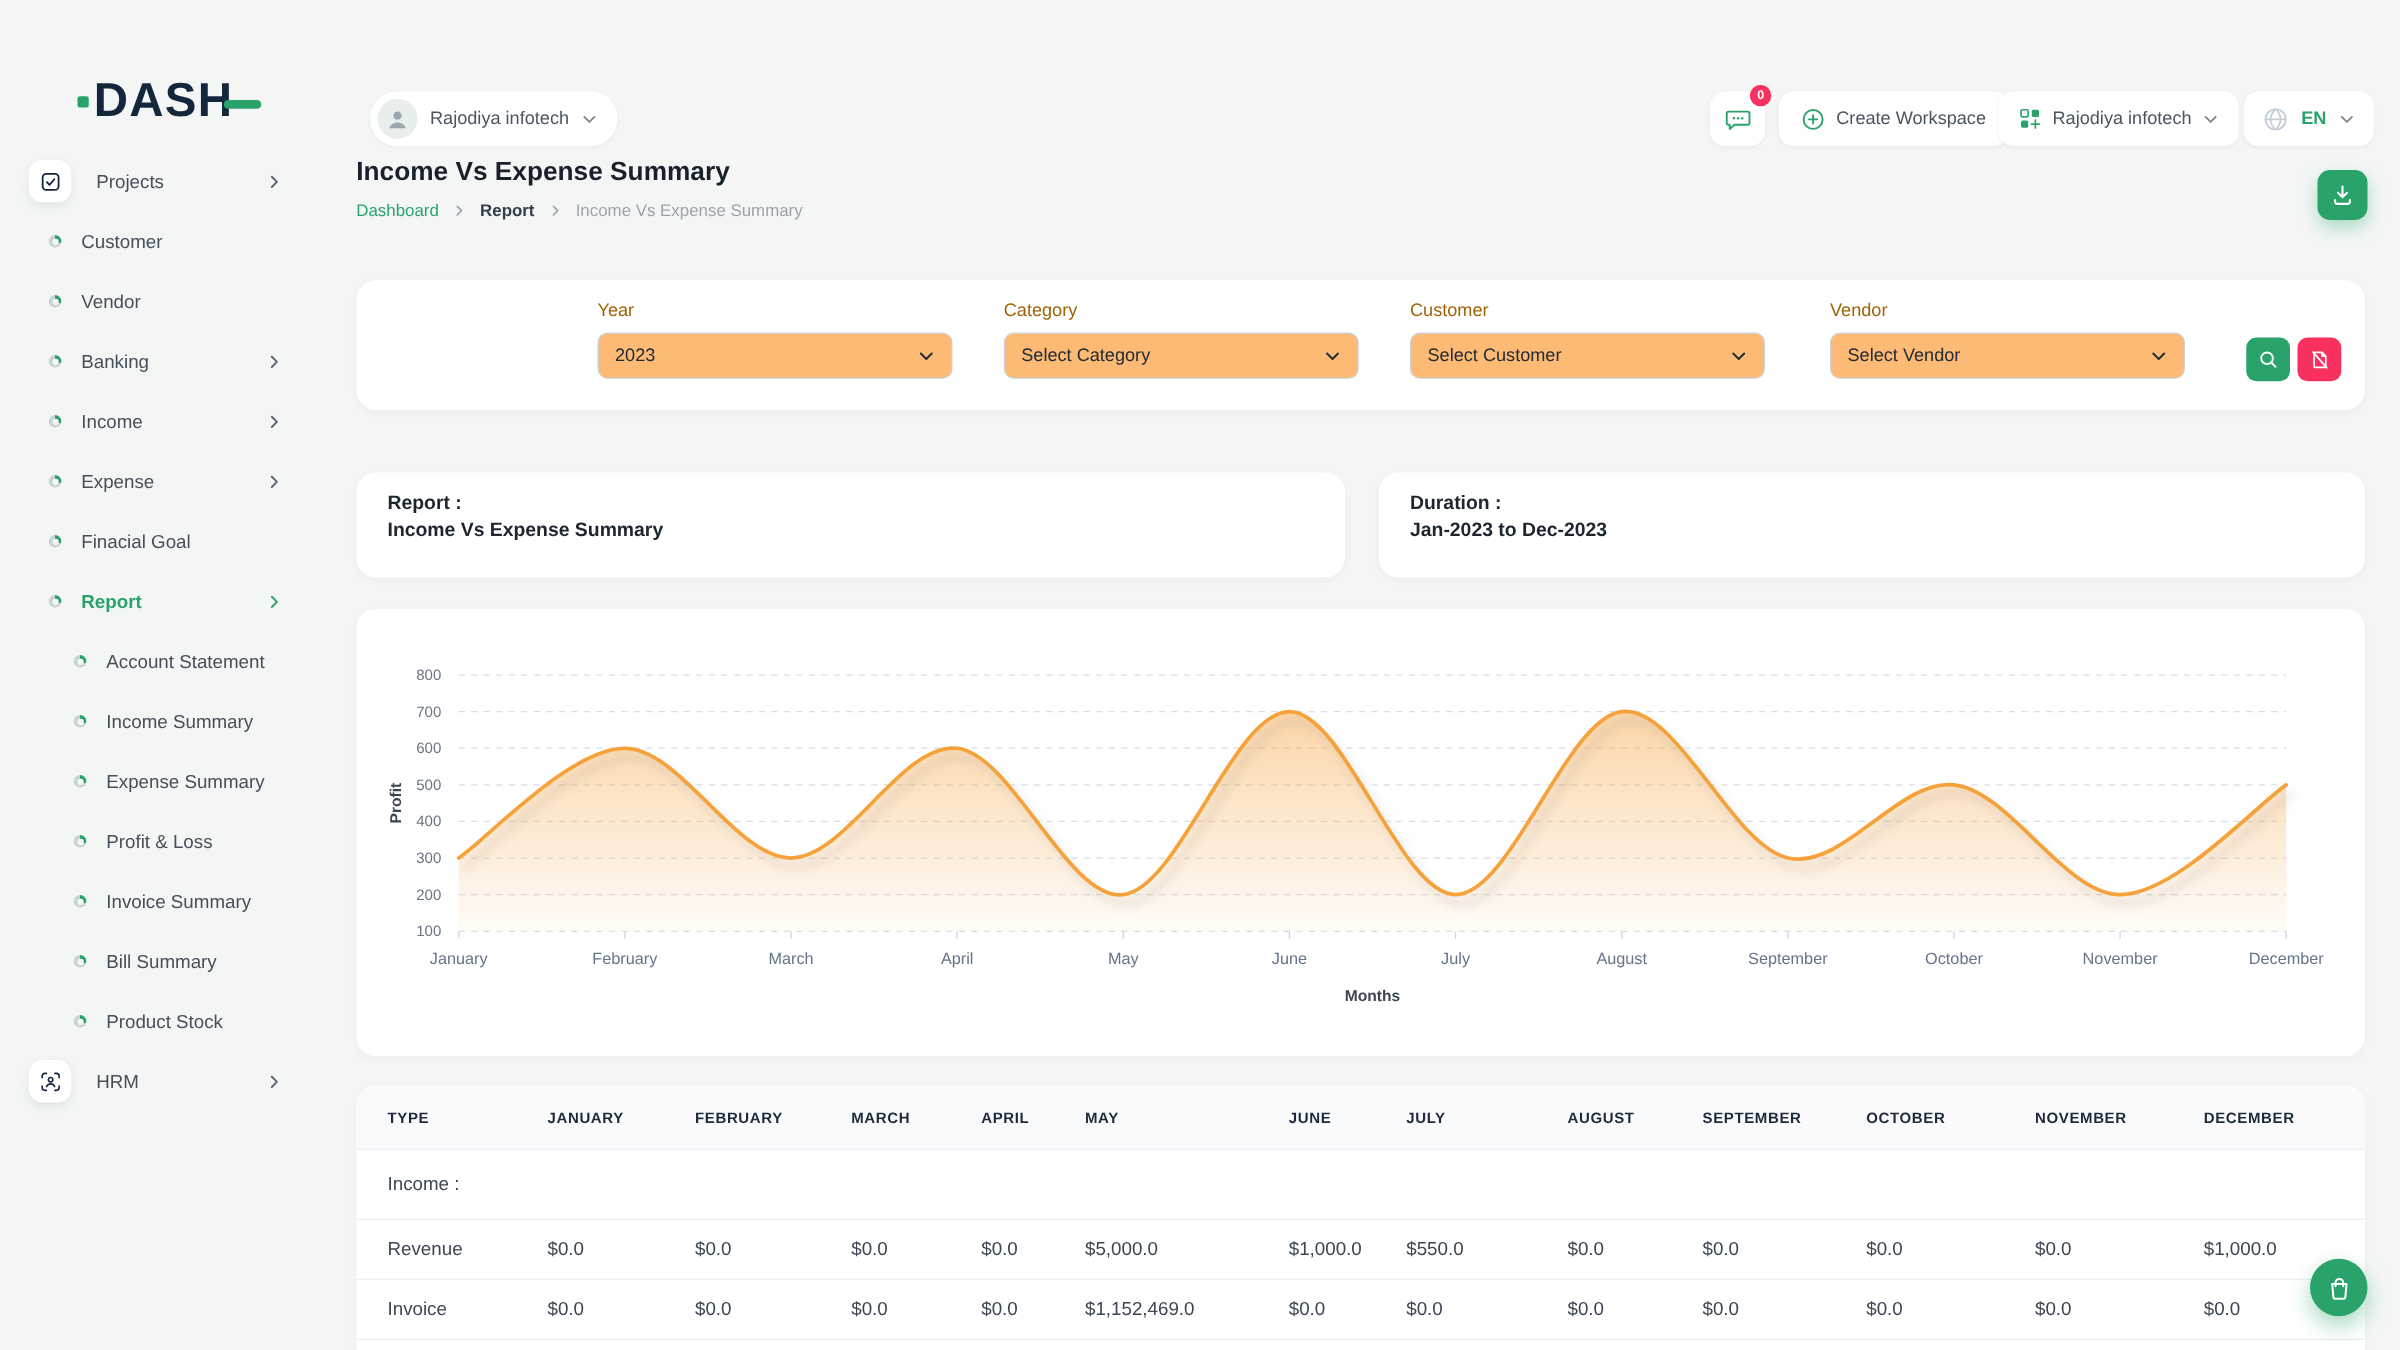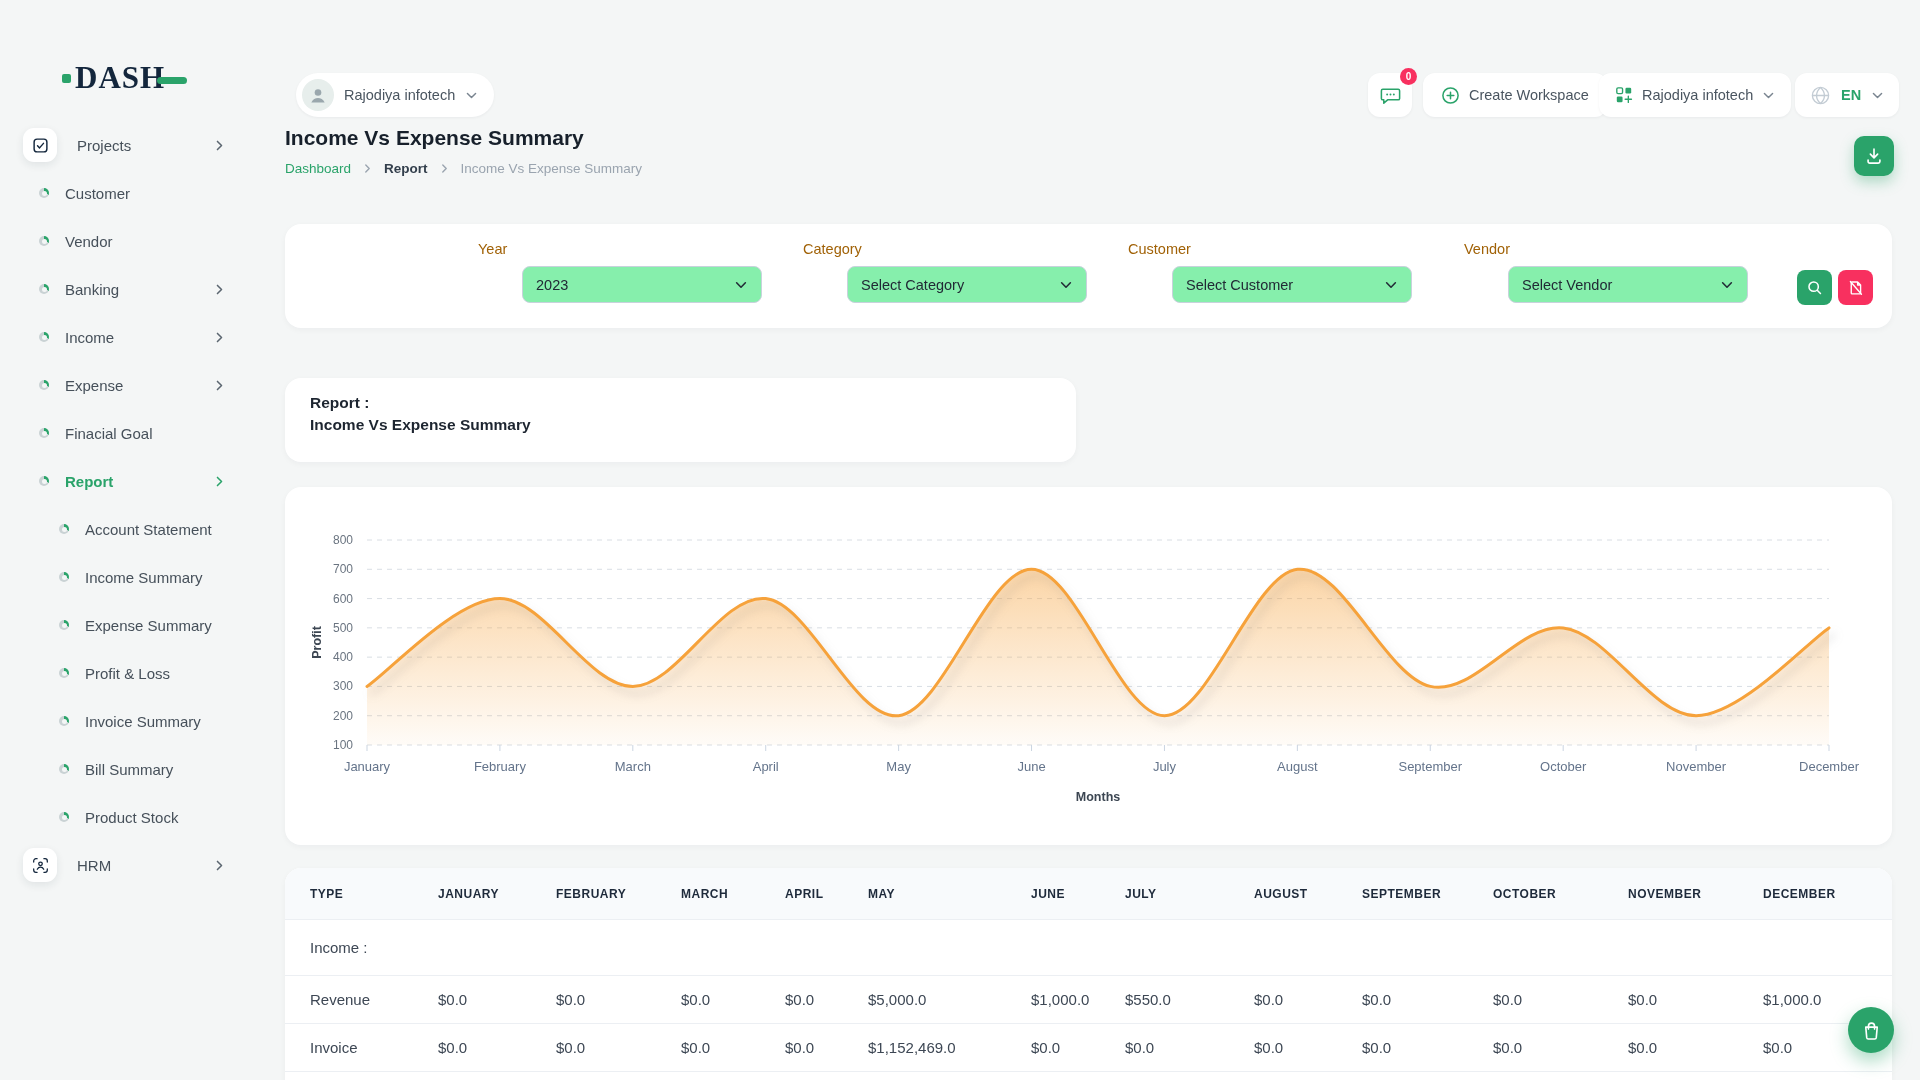--- a/index.html
+++ b/index.html
@@ -3,21 +3,21 @@
 <meta charset="utf-8">
 <style>
   html,body{margin:0;padding:0;background:#f4f6f6;}
   .canvas{position:relative;width:1920px;height:1080px;overflow:hidden;
     background:#f4f6f6;font-family:"Liberation Sans",sans-serif;color:#1b2430;}
 
   
   .sidebar{position:absolute;left:0;top:0;width:262px;height:1080px;}
   .logo{position:absolute;left:62px;top:60px;display:flex;align-items:center;cursor:pointer;}
   .logo-dot{width:9px;height:9px;border-radius:2px;background:var(--green);margin-right:4px;}
-  .logo-text{font-size:31px;font-weight:800;letter-spacing:1px;color:var(--navy);font-family:Liberation Serif, serif;}
+  .logo-text{font-size:38px;font-weight:800;letter-spacing:1px;color:var(--navy);}
   .logo-dash{width:30px;height:7px;border-radius:4px;background:var(--green);margin-left:-8px;margin-top:4px;}
   .menu{position:absolute;left:0;top:121px;right:0;}
   .s-item{position:relative;height:48px;display:flex;align-items:center;cursor:pointer;}
   .s-item.lvl0{padding-left:23px;}
   .s-item.lvl1{padding-left:39px;}
   .s-item.lvl2{padding-left:59px;}
   .icon-box{width:34px;height:34px;background:#fff;border-radius:11px;box-shadow:0 3px 8px rgba(20,40,60,.09);
     display:flex;align-items:center;justify-content:center;margin-right:20px;flex:0 0 auto;}
   .dot{width:10px;height:10px;border-radius:50%;position:relative;margin-right:16px;flex:0 0 auto;
     background:conic-gradient(var(--green) 0 110deg,#c9d2d4 110deg 360deg);}
@@ -53,21 +53,21 @@
 
   .dl-btn{position:absolute;left:1854px;top:136px;width:40px;height:40px;border-radius:10px;background:var(--green);
     display:flex;align-items:center;justify-content:center;box-shadow:0 6px 14px rgba(42,163,106,.35);cursor:pointer;}
 
   
   .card{position:absolute;background:#fff;border-radius:16px;box-shadow:0 2px 6px rgba(16,24,40,.04);}
   .filter-card{left:285px;top:224px;width:1607px;height:104px;}
   .f-group{position:absolute;top:17px;width:284px;}
   .f-label{font-size:14.5px;color:#a16207;margin-bottom:9px;}
   .select-box{height:37px;border:1px solid #c8d2dc;border-radius:8px;display:flex;align-items:center;
-    justify-content:space-between;padding:0 13px;font-size:14.5px;color:#212a35;cursor:pointer;background:#86efac;box-sizing:border-box;margin-left:44px;}
+    justify-content:space-between;padding:0 13px;font-size:14.5px;color:#212a35;cursor:pointer;background:#fdba74;box-sizing:border-box;}
   .btn-sq{position:absolute;top:46px;width:35px;height:35px;border-radius:8px;border:none;display:flex;
     align-items:center;justify-content:center;cursor:pointer;}
   .btn-search{left:1512px;background:var(--green);}
   .btn-reset{left:1553px;background:var(--pink);}
 
   .info-card-left{left:285px;top:378px;width:791px;height:84px;}
   .info-card-right{left:1103px;top:378px;width:789px;height:84px;}
   .info-title{position:absolute;left:25px;top:16px;font-size:15.5px;font-weight:700;color:#1d2530;}
   .info-value{position:absolute;left:25px;top:38px;font-size:15.5px;font-weight:700;color:#1d2530;}
 
@@ -336,20 +336,24 @@
       <svg viewBox="0 0 20 20" width="17" height="17" fill="none" stroke="#fff" stroke-width="1.6" stroke-linecap="round" stroke-linejoin="round">
         <path d="M6 3.5h6.5L16 7v9.5a1 1 0 01-1 1H6a1 1 0 01-1-1v-12a1 1 0 011-1zM12.5 3.5V7H16"></path>
           <path d="M4 3l13 15"></path>
       </svg>
     </button>
   </div>
 
   <div class="card info-card-left">
     <div class="info-title">Report :</div>
     <div class="info-value">Income Vs Expense Summary</div>
+  </div>
+  <div class="card info-card-right">
+    <div class="info-title">Duration :</div>
+    <div class="info-value">Jan-2023 to Dec-2023</div>
   </div>
 
   <div class="card chart-card">
     <svg id="chart-svg" width="1560" height="320" viewBox="0 0 1560 320">
         <defs>
           <linearGradient id="areaGrad" x1="0" y1="0" x2="0" y2="1">
       <stop offset="0" stop-color="#f6a23b" stop-opacity="0.45"></stop>
       <stop offset="1" stop-color="#f6a23b" stop-opacity="0.04"></stop>
     </linearGradient>
         </defs>

